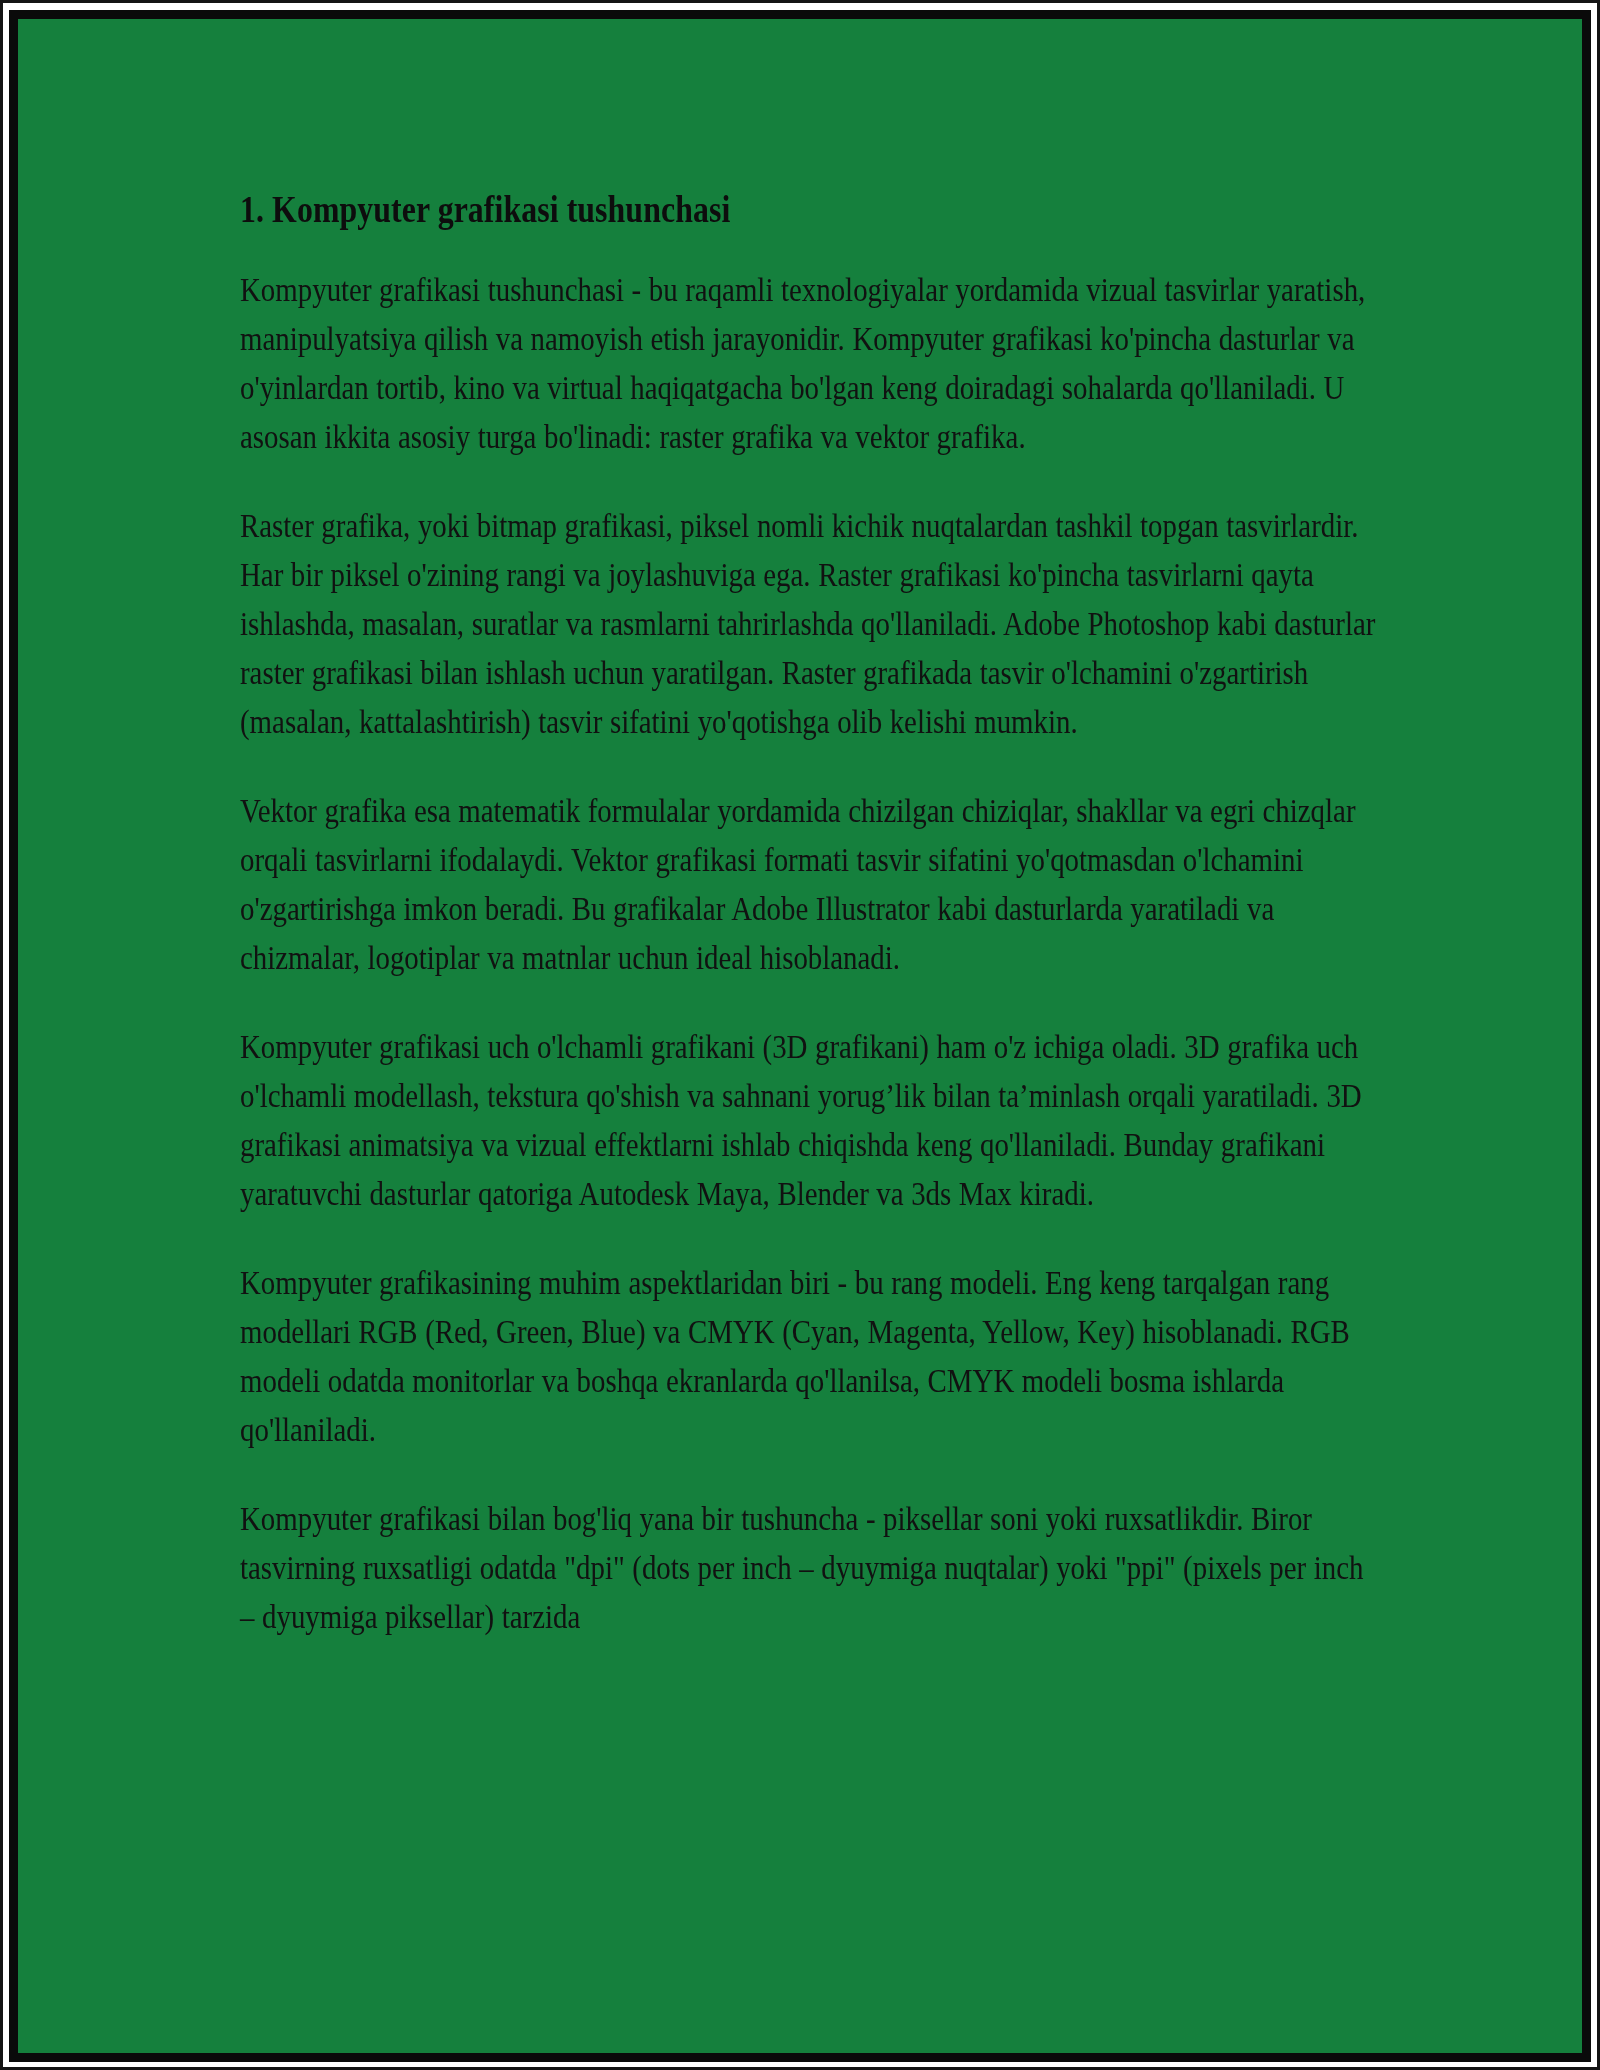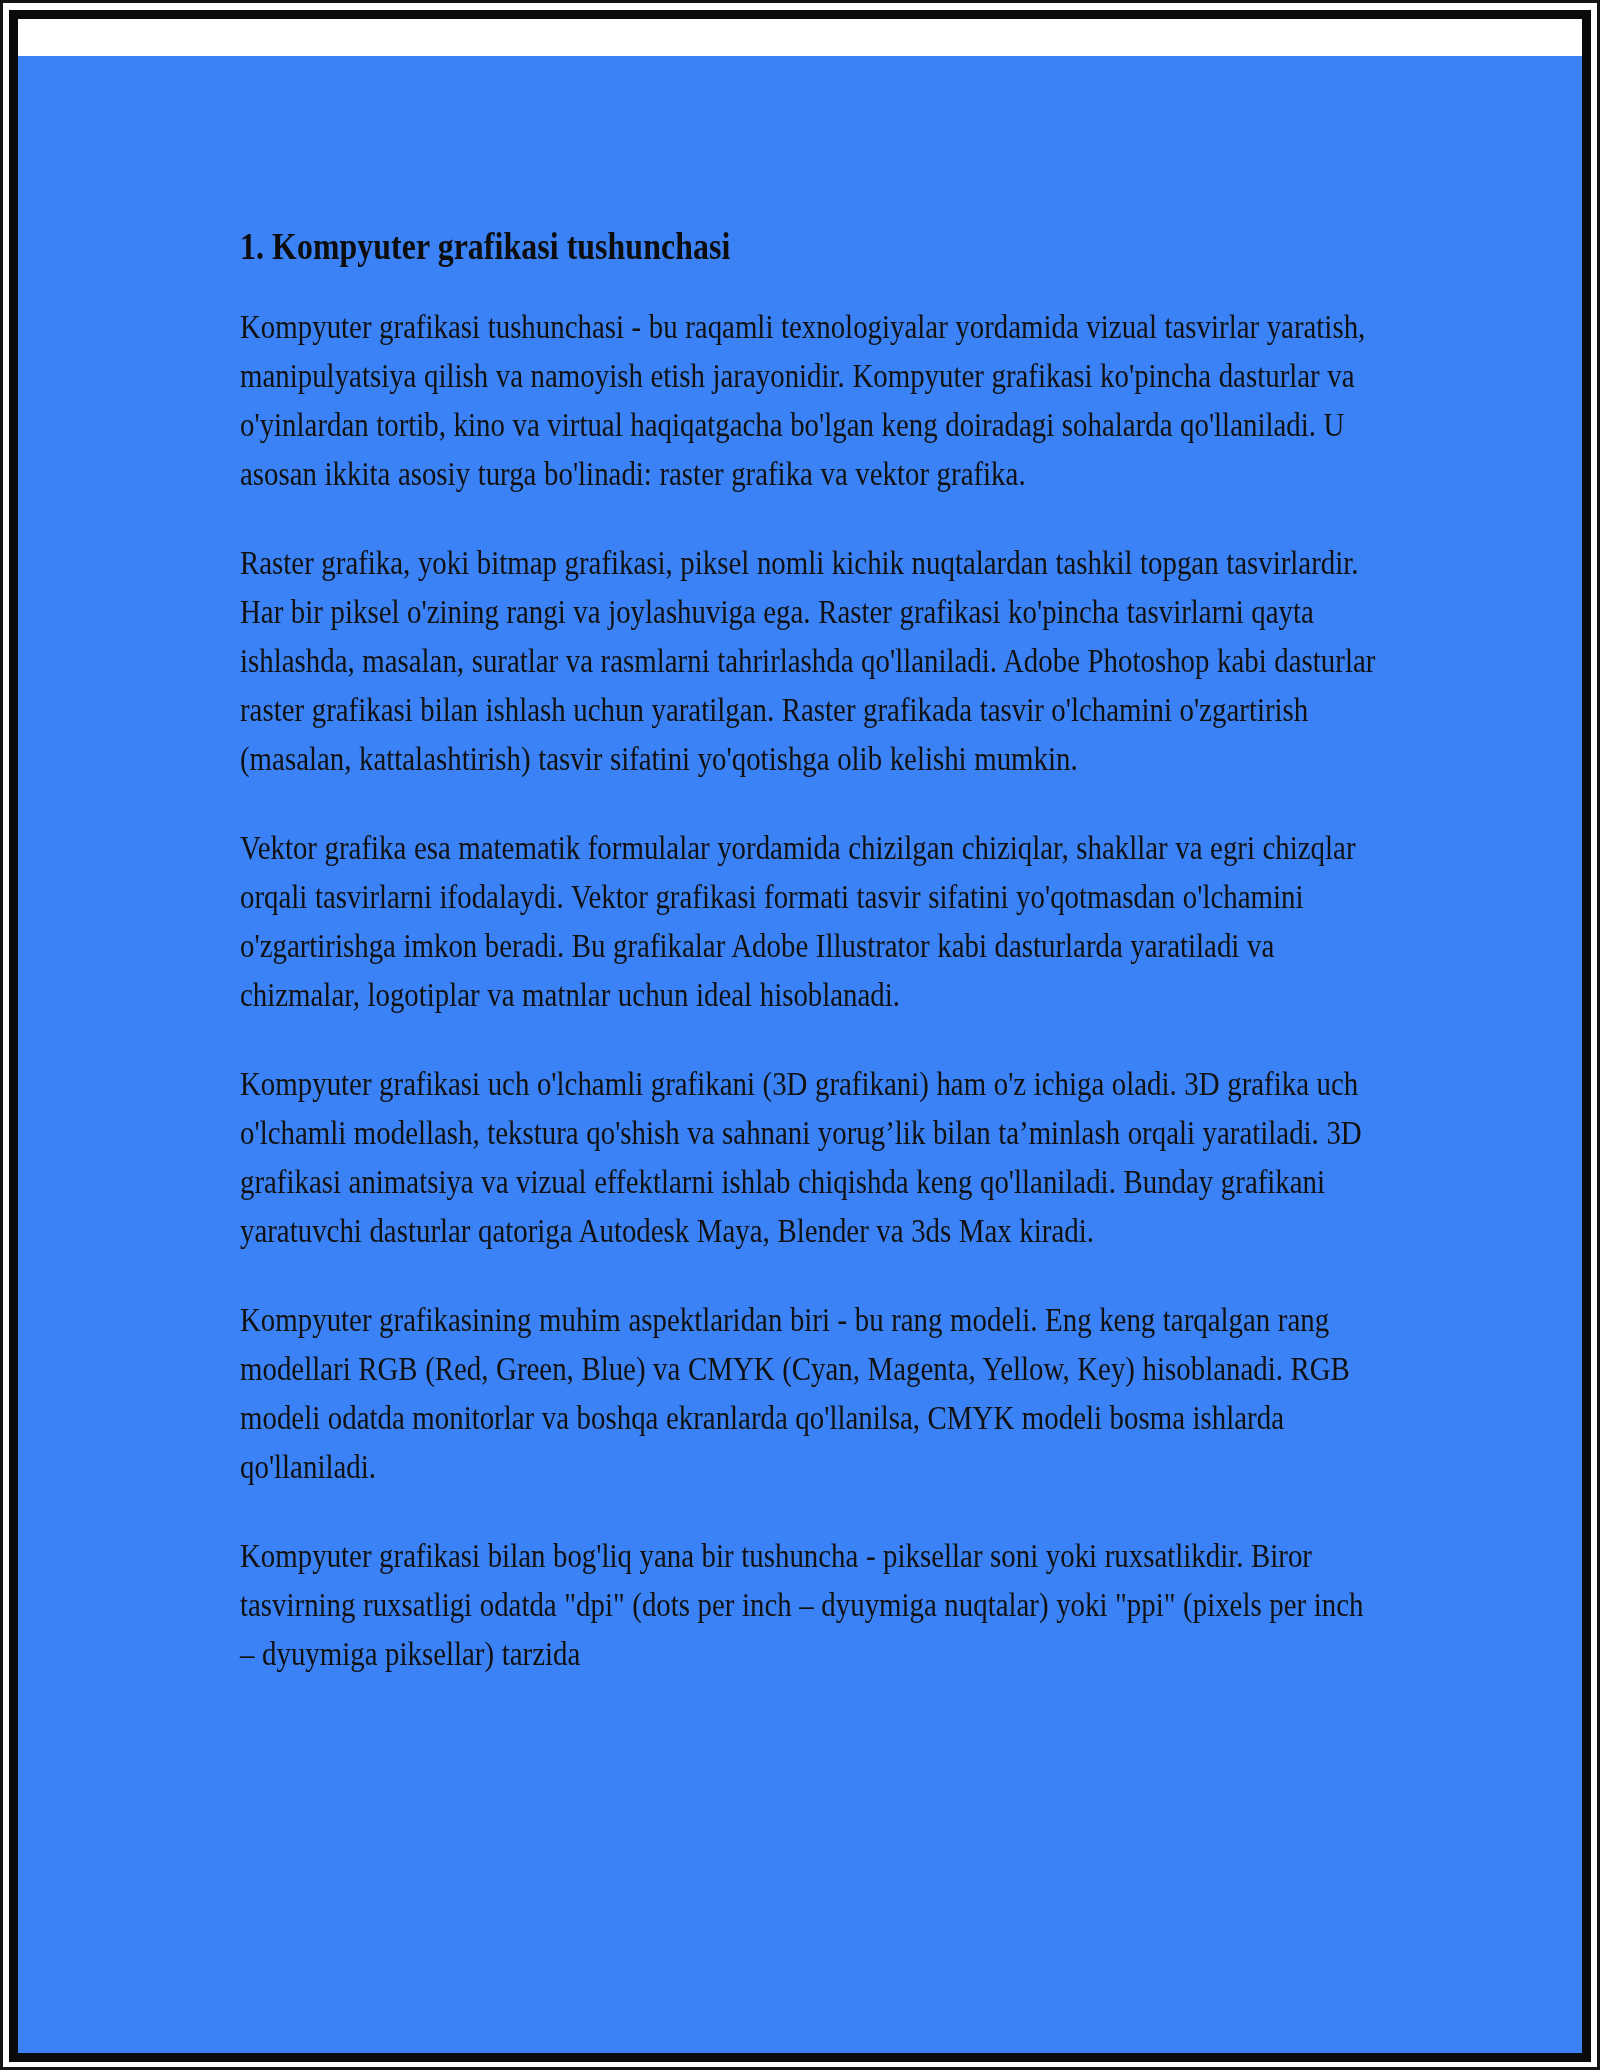--- a/index.html
+++ b/index.html
@@ -48,23 +48,22 @@
     background: #ffffff;
     box-sizing: border-box;
   }
 
   .sheet {
     position: absolute;
     left: 0;
     top: 0;
     right: 0;
     bottom: 0;
-    background: #3b82f6;
+    background: #15803d;
     overflow: hidden;
-    margin-top: 37px;
   }
 
   .content {
     position: absolute;
     left: 222px;
     top: 168px;
     width: 1140px;
   }
 
   .doc-heading {

